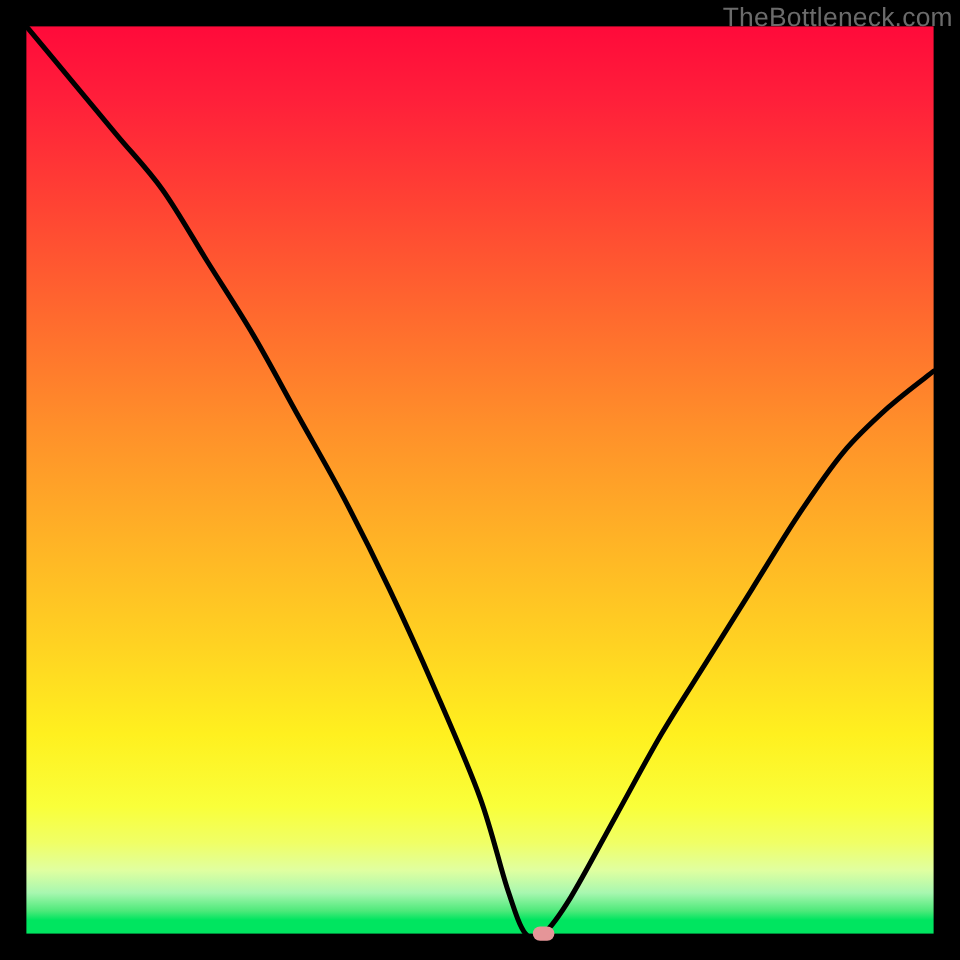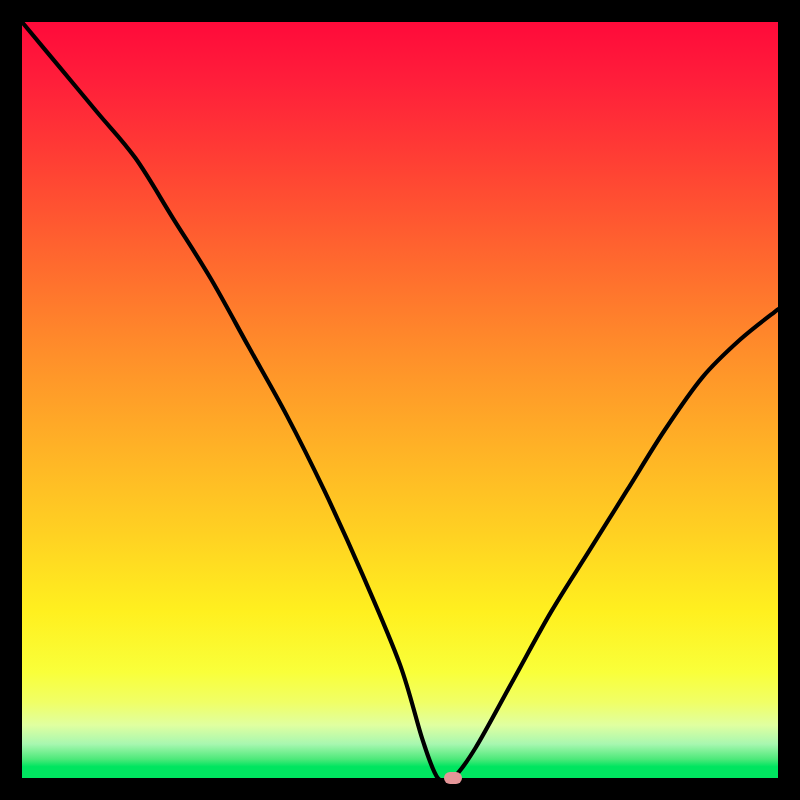--- a/index.html
+++ b/index.html
@@ -69,20 +69,21 @@
     background: #e59598;
     transform: translate(-50%, -50%);
     z-index: 3;
   }
 </style>
 </head>
 <body>
 
 <div class="frame">
 
+  <div class="watermark">TheBottleneck.com</div>
 
   <div class="plot-area">
     <svg class="curve" viewBox="0 0 756 756" preserveAspectRatio="none">
       <path id="curve-path" fill="none" stroke="#000000" stroke-width="4.2" stroke-linecap="round" stroke-linejoin="round" d="M 0 0 C 6.300000000000001 7.560000000000002, 25.200000000000003 30.24000000000001, 37.800000000000004 45.360000000000014 C 50.400000000000006 60.48000000000002, 63.00000000000001 75.60000000000002, 75.60000000000001 90.72000000000003 C 88.2 105.84000000000003, 100.79999999999998 118.44000000000004, 113.39999999999999 136.08000000000004 C 126 153.72000000000006, 138.60000000000002 176.40000000000006, 151.20000000000002 196.56000000000006 C 163.8 216.72000000000006, 176.4 235.61999999999998, 189 257.03999999999996 C 201.6 278.46, 214.2 302.40000000000003, 226.79999999999998 325.08000000000004 C 239.39999999999998 347.76000000000005, 251.99999999999994 369.18, 264.59999999999997 393.12 C 277.2 417.06, 289.8 442.26, 302.40000000000003 468.71999999999997 C 315.00000000000006 495.17999999999995, 327.6 522.9, 340.2 551.88 C 352.79999999999995 580.86, 367.92 614.88, 378 642.6 C 388.08 670.32, 394.38 699.3000000000001, 400.68 718.2 C 406.98 737.1, 410.76 749.7, 415.8 756 C 420.84000000000003 762.3, 424.61999999999995 761.04, 430.91999999999996 756 C 437.21999999999997 750.96, 443.52 742.14, 453.59999999999997 725.76 C 463.67999999999995 709.38, 478.80000000000007 680.4, 491.40000000000003 657.72 C 504 635.0400000000001, 516.5999999999999 611.1, 529.1999999999999 589.6800000000001 C 541.8 568.2600000000001, 554.4 549.36, 567 529.2 C 579.6 509.04, 592.2 488.88, 604.8000000000001 468.71999999999997 C 617.4000000000001 448.55999999999995, 630 427.14, 642.6 408.24 C 655.2 389.34000000000003, 667.8 370.44, 680.4 355.32 C 693 340.2, 705.5999999999999 328.86, 718.1999999999999 317.52000000000004 C 730.8 306.18000000000006, 749.7 292.32000000000005, 756 287.28000000000003"></path>
     </svg>
     <div id="marker" class="marker" style="left: 430.92px; top: 756px; background: rgb(229, 149, 152);"></div>
   </div>
 
 </div>
 

